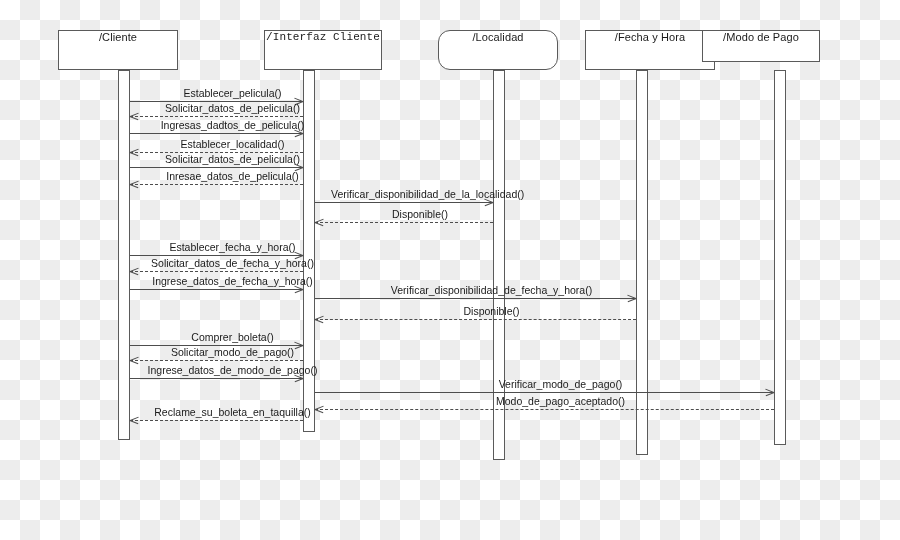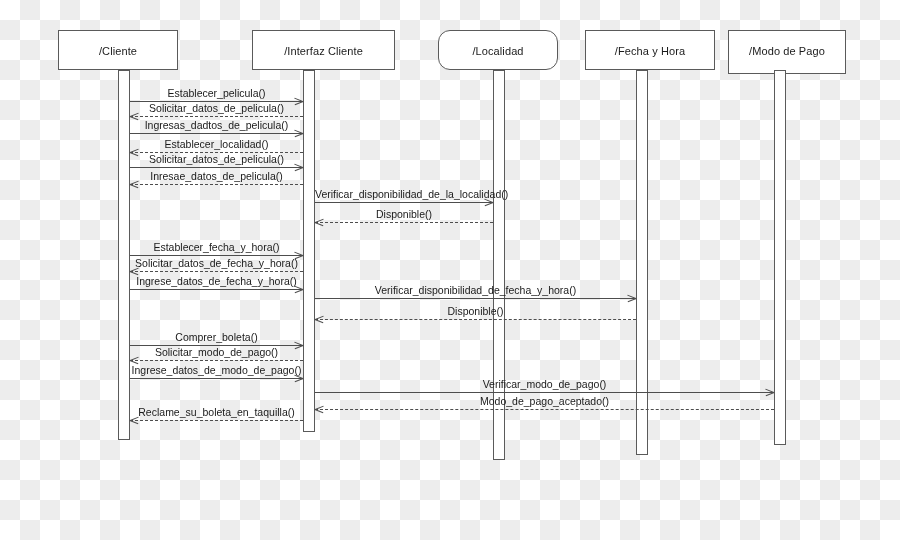--- a/index.html
+++ b/index.html
@@ -25,21 +25,21 @@
     height: 540px;
   }
   .lifeline-header {
     position: absolute;
     box-sizing: border-box;
     border: 1px solid #5a5a5a;
     background: #ffffff;
     display: flex;
     align-items: flex-start;
     justify-content: center;
-    padding-top: 14px;
+    padding-top: 0;
     font-size: 11px;
     color: #1a1a1a;
     letter-spacing: 0.1px;
   }
   .activation {
     position: absolute;
     box-sizing: border-box;
     border: 1px solid #5a5a5a;
     background: #ffffff;
   }
@@ -54,21 +54,21 @@
     height: 0;
     border-top: 1px solid #4d4d4d;
     width: 100%;
   }
   .msg.dashed .line {
     border-top: 1px dashed #4d4d4d;
   }
   .msg .label {
     position: absolute;
     bottom: 2px;
-    left: 0;
+    left: 16px;
     width: 100%;
     text-align: center;
     font-size: 10.5px;
     color: #1a1a1a;
     white-space: nowrap;
     line-height: 12px;
     letter-spacing: 0px;
   }
   
   .arrow {
@@ -93,33 +93,33 @@
   .arrow.left i:nth-child(2) { left: 0; top: 0; transform: rotate(22deg); transform-origin: 0 0; }
 </style>
 </head>
 <body>
 
 <div id="stage">
     <div class="lifeline-header" style="left: 58px; top: 30px; width: 120px; height: 40px;">
       <span>/Cliente</span>
     </div>
     <div class="activation" style="left: 118px; top: 70px; width: 12px; height: 370px;"></div>
-    <div class="lifeline-header" style="left: 252px; top: 30px; width: 143px; height: 40px;">
+    <div class="lifeline-header" style="left: 264px; top: 30px; width: 118px; height: 40px; font-family: Liberation Mono, monospace;">
       <span>/Interfaz Cliente</span>
     </div>
     <div class="activation" style="left: 303px; top: 70px; width: 12px; height: 362px;"></div>
     <div class="lifeline-header" style="left: 438px; top: 30px; width: 120px; height: 40px; border-radius: 12px;">
       <span>/Localidad</span>
     </div>
     <div class="activation" style="left: 493px; top: 70px; width: 12px; height: 390px;"></div>
     <div class="lifeline-header" style="left: 585px; top: 30px; width: 130px; height: 40px;">
       <span>/Fecha y Hora</span>
     </div>
     <div class="activation" style="left: 636px; top: 70px; width: 12px; height: 385px;"></div>
-    <div class="lifeline-header" style="left: 728px; top: 30px; width: 118px; height: 44px;">
+    <div class="lifeline-header" style="left: 702px; top: 30px; width: 118px; height: 32px;">
       <span>/Modo de Pago</span>
     </div>
     <div class="activation" style="left: 774px; top: 70px; width: 12px; height: 375px;"></div>
     <div class="msg" style="left: 130px; top: 101px; width: 173px;">
       <div class="line"></div>
       <div class="label">Establecer_pelicula()</div>
       <div class="arrow right" style="left: 173px;">
         <i></i>
         <i></i>
       </div>

